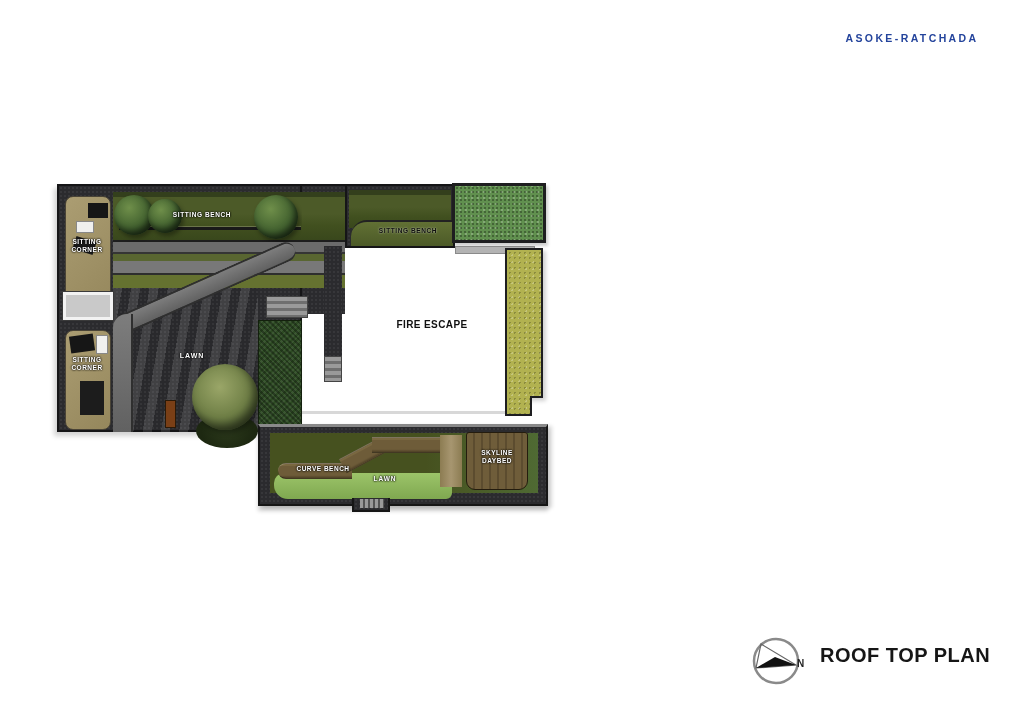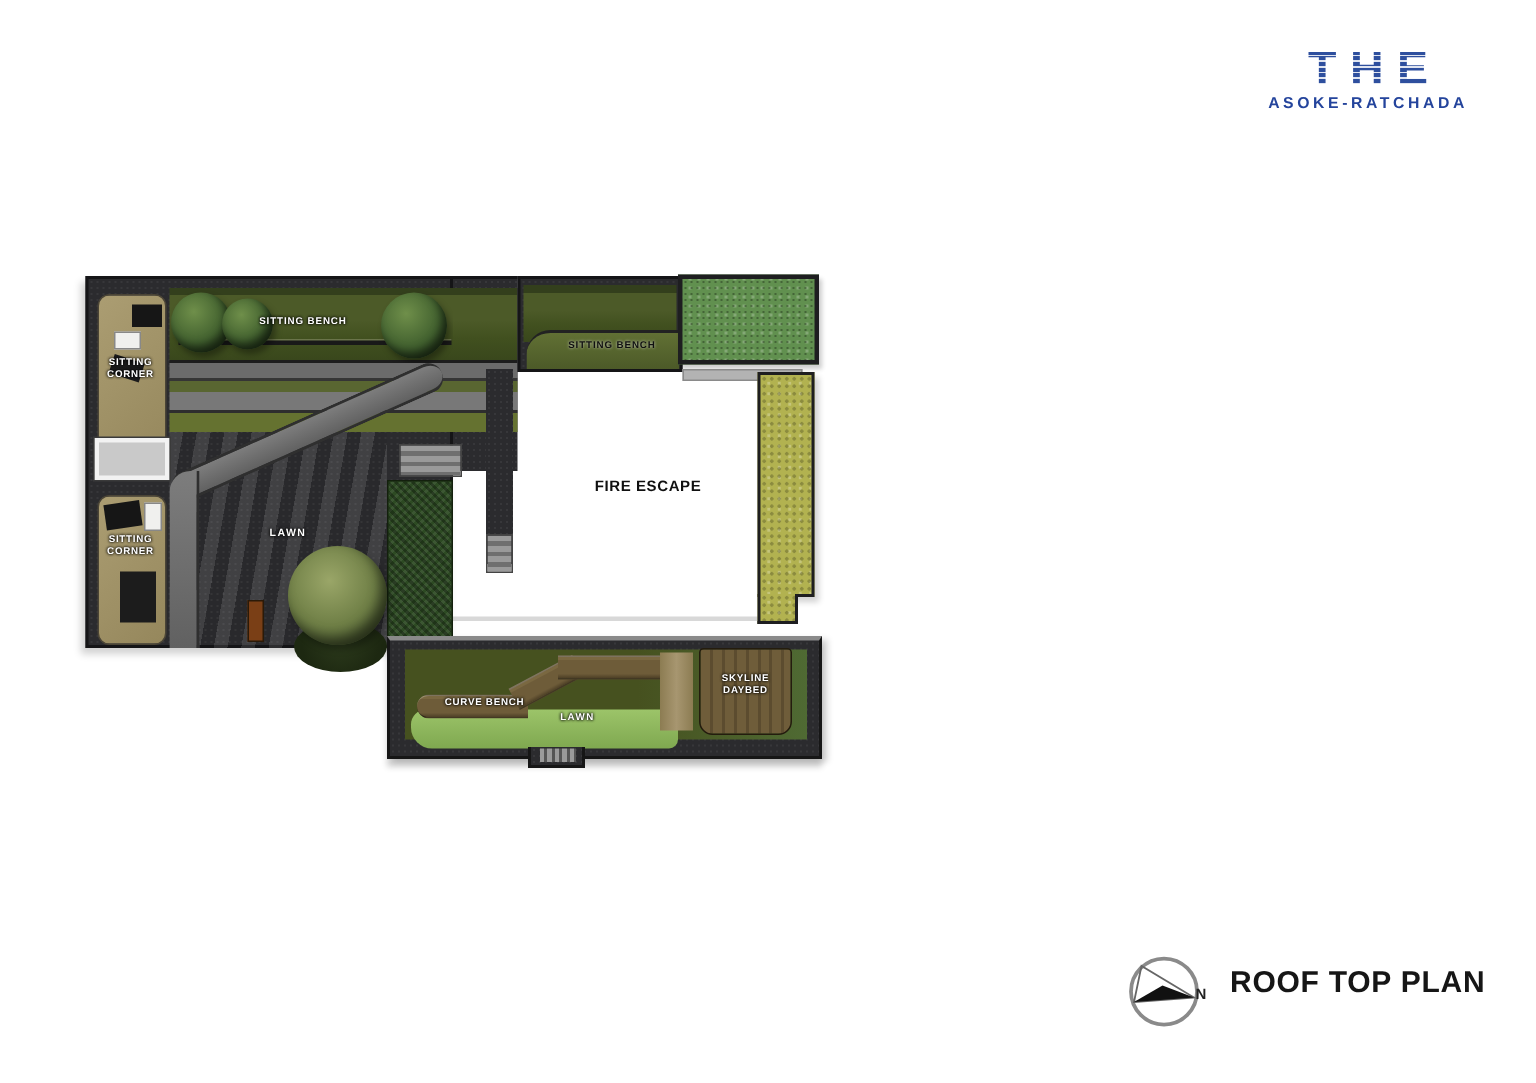--- a/index.html
+++ b/index.html
@@ -66,21 +66,20 @@
   .drawing-title { left:820px; top:644px; font-size:20px; font-weight:800;
      letter-spacing:.5px; color:#161616; }
   .north-n { left:797px; top:658px; font-size:10px; font-weight:800; color:#222; }
 </style>
 </head>
 <body>
 
 <div class="page">
 
   <div class="abs logo">
-    <span class="logo-the">THE</span>
     <span class="logo-sub">ASOKE-RATCHADA</span>
   </div>
 
   <div class="abs" style="left:0;top:0;width:1024px;height:722px;">
 
     <div class="abs" style="left:302px;top:242px;width:206px;height:172px;background:#fff;border-bottom:3px solid #d8d8d8;"></div>
     <div class="abs lbl-dark" style="left:377px;top:319px;width:110px;font-size:10px;font-weight:800;letter-spacing:.4px;">FIRE ESCAPE</div>
 
     <div class="abs paving blk" style="left:57px;top:184px;width:245px;height:248px;box-shadow:-3px 4px 5px rgba(0,0,0,.18);overflow:visible;">
 

